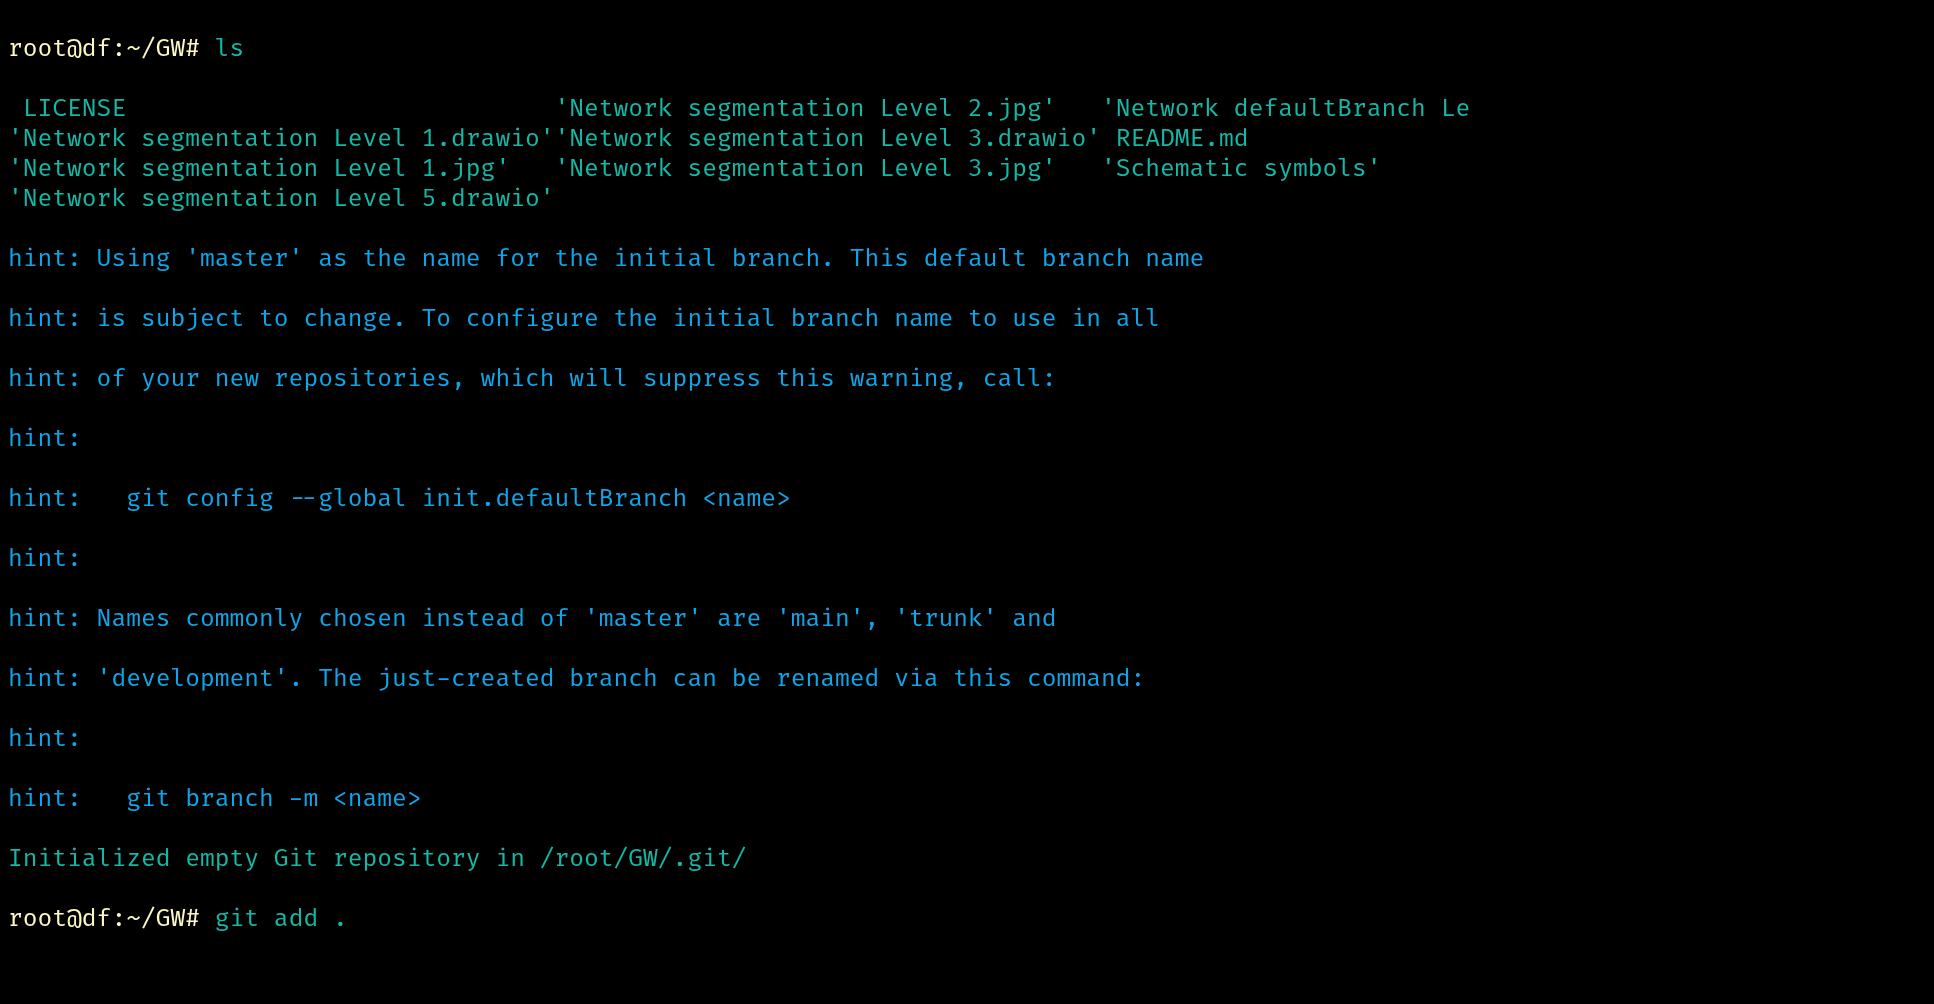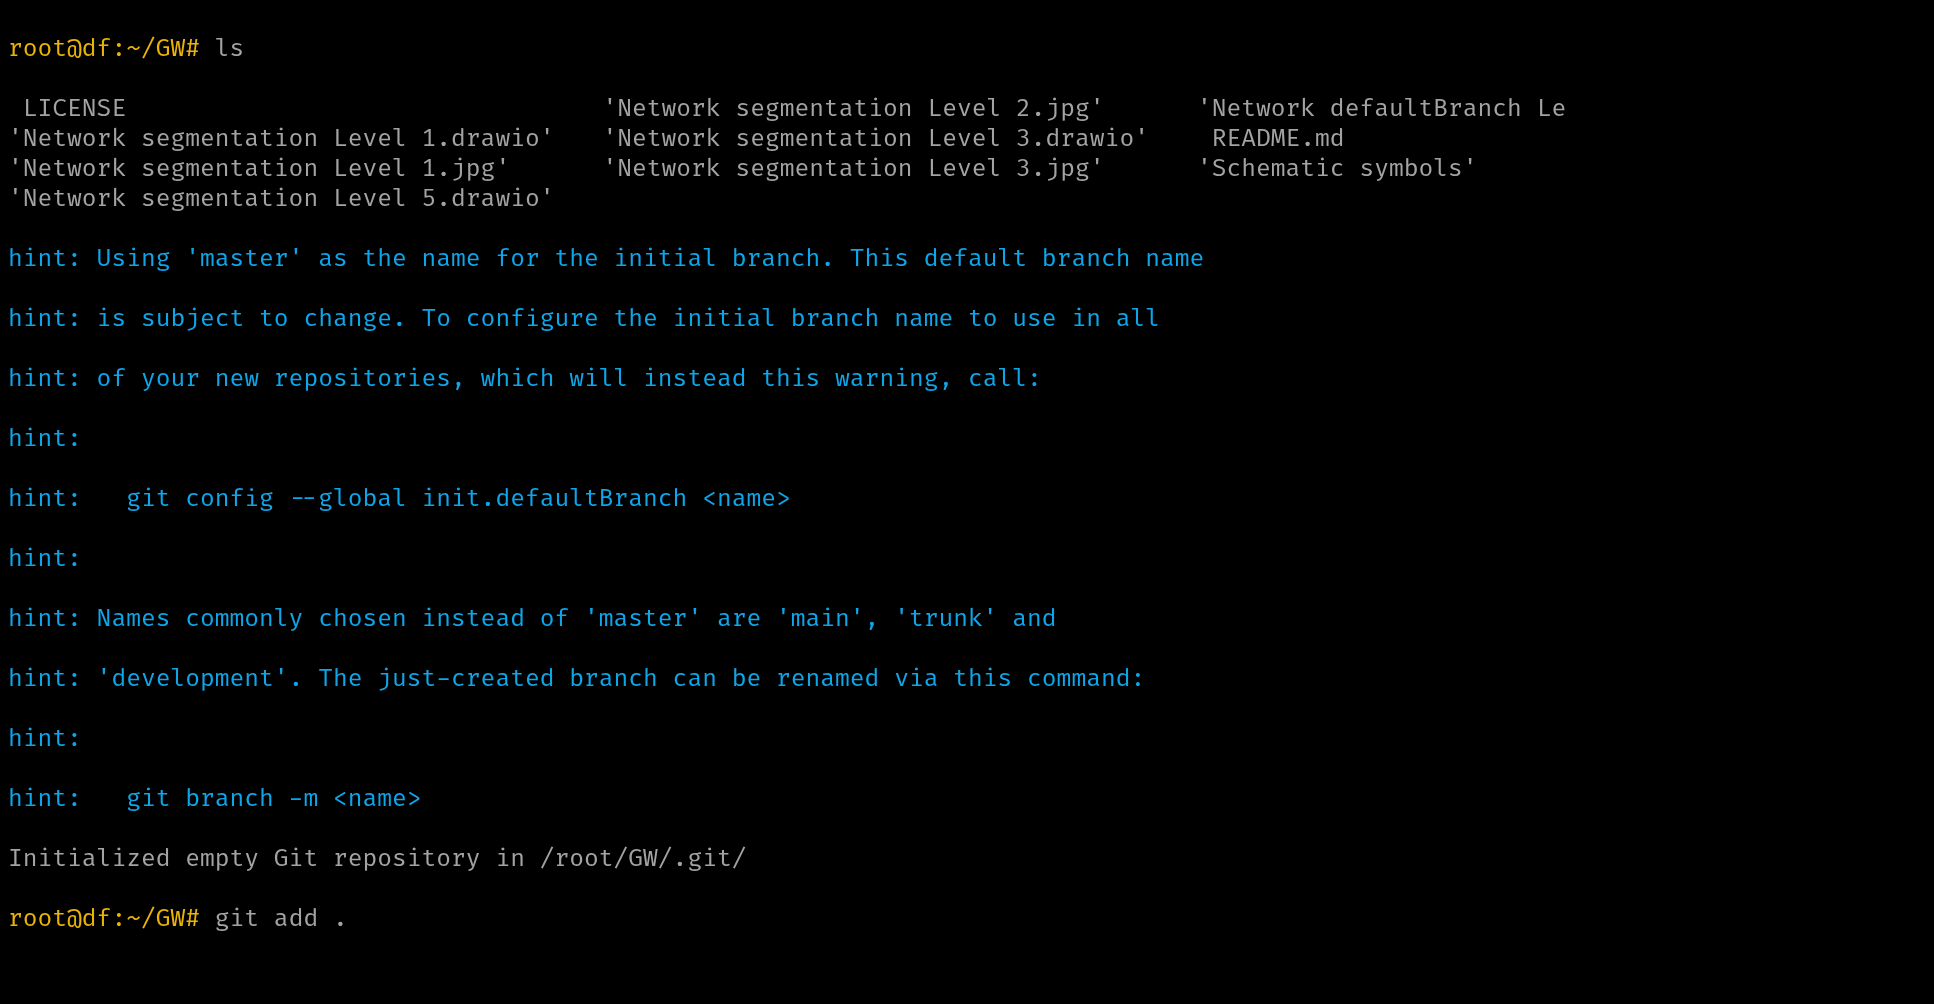--- a/index.html
+++ b/index.html
@@ -11,44 +11,43 @@
     font-size: 24px;
     line-height: 1.25;
     width: 1934px;
     height: 1004px;
     overflow: hidden;
   }
   .terminal {
     padding: 4px 8px 0 8px;
     white-space: pre;
   }
-  .prompt { color: #eab308; margin-top: 24px; }
+  .prompt { color: #fef9c3; margin-top: 24px; }
   .hint { color: #0ea5e9; }
-  .normal { color: #a3a3a3; }
+  .normal { color: #14b8a6; }
   .ls-cols {
     display: grid;
     grid-template-columns: max-content max-content max-content;
-    column-gap: 48px;
   }
   .ls-cell { white-space: pre; }
 </style>
 </head>
 <body>
 
 <div class="terminal">
 <div><span class="prompt">root@df:~/GW# </span><span class="normal">ls</span></div>
 <div class="ls-cols">
 <span class="ls-cell normal"> LICENSE</span><span class="ls-cell normal">'Network segmentation Level 2.jpg'</span><span class="ls-cell normal">'Network defaultBranch Le</span>
 <span class="ls-cell normal">'Network segmentation Level 1.drawio'</span><span class="ls-cell normal">'Network segmentation Level 3.drawio'</span><span class="ls-cell normal"> README.md</span>
 <span class="ls-cell normal">'Network segmentation Level 1.jpg'</span><span class="ls-cell normal">'Network segmentation Level 3.jpg'</span><span class="ls-cell normal">'Schematic symbols'</span>
 <span class="ls-cell normal">'Network segmentation Level 5.drawio'</span><span class="ls-cell normal"></span>
 </div>
 <div class="hint">hint: Using 'master' as the name for the initial branch. This default branch name</div>
 <div class="hint">hint: is subject to change. To configure the initial branch name to use in all</div>
-<div class="hint">hint: of your new repositories, which will instead this warning, call:</div>
+<div class="hint">hint: of your new repositories, which will suppress this warning, call:</div>
 <div class="hint">hint:</div>
 <div class="hint">hint:   git config --global init.defaultBranch &lt;name&gt;</div>
 <div class="hint">hint:</div>
 <div class="hint">hint: Names commonly chosen instead of 'master' are 'main', 'trunk' and</div>
 <div class="hint">hint: 'development'. The just-created branch can be renamed via this command:</div>
 <div class="hint">hint:</div>
 <div class="hint">hint:   git branch -m &lt;name&gt;</div>
 <div class="normal">Initialized empty Git repository in /root/GW/.git/</div>
 <div><span class="prompt">root@df:~/GW# </span><span class="normal">git add .</span></div>
 

